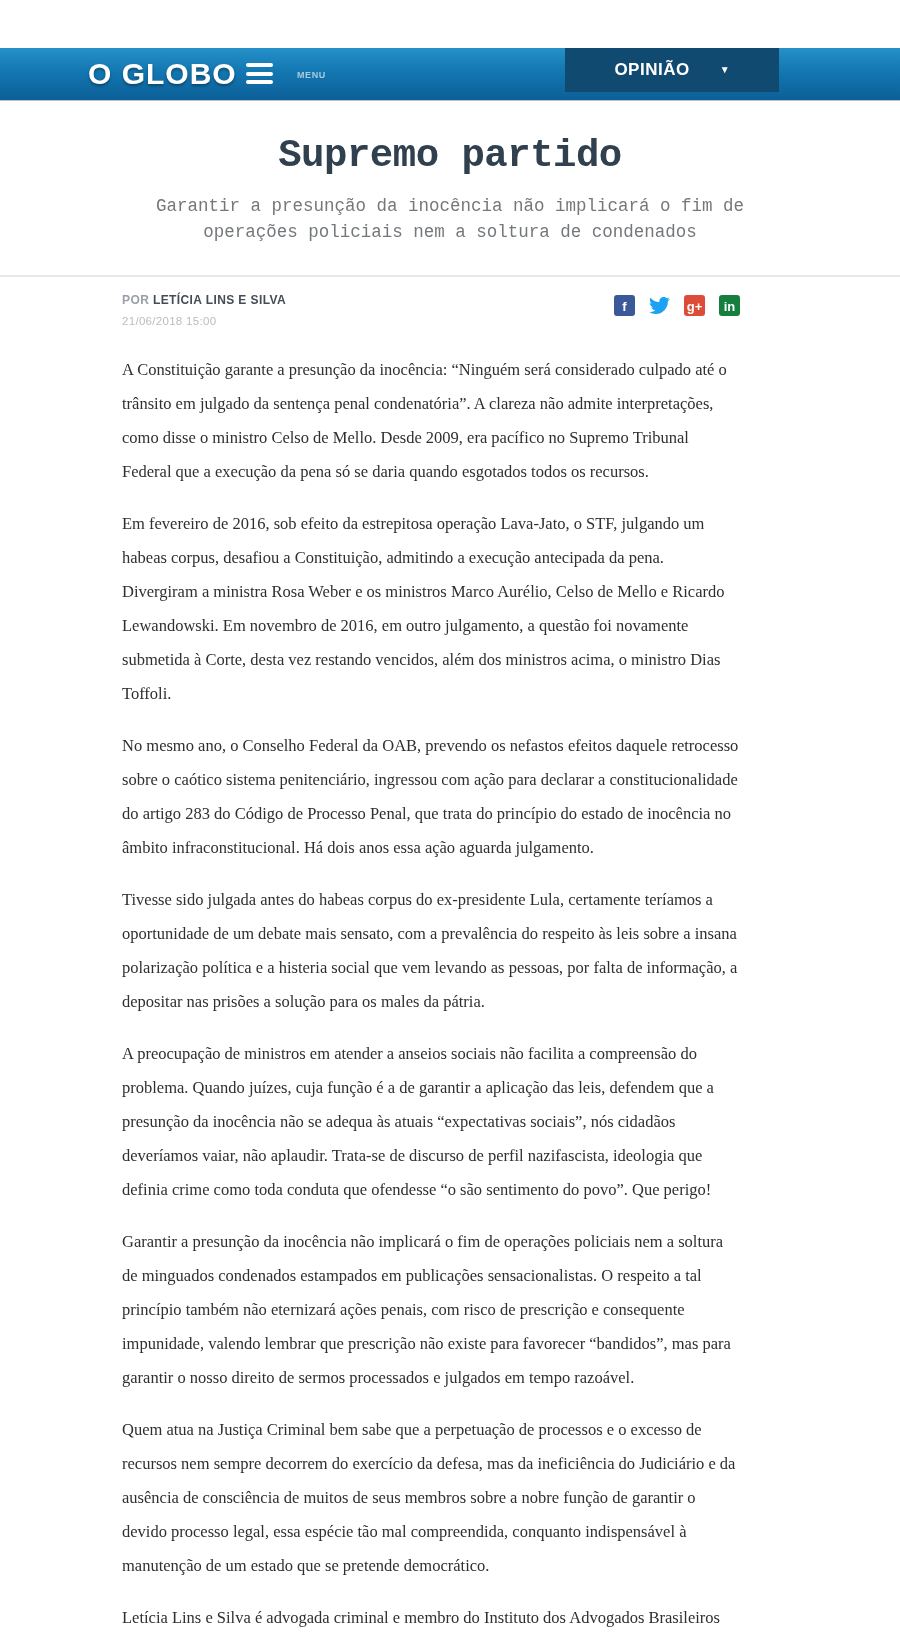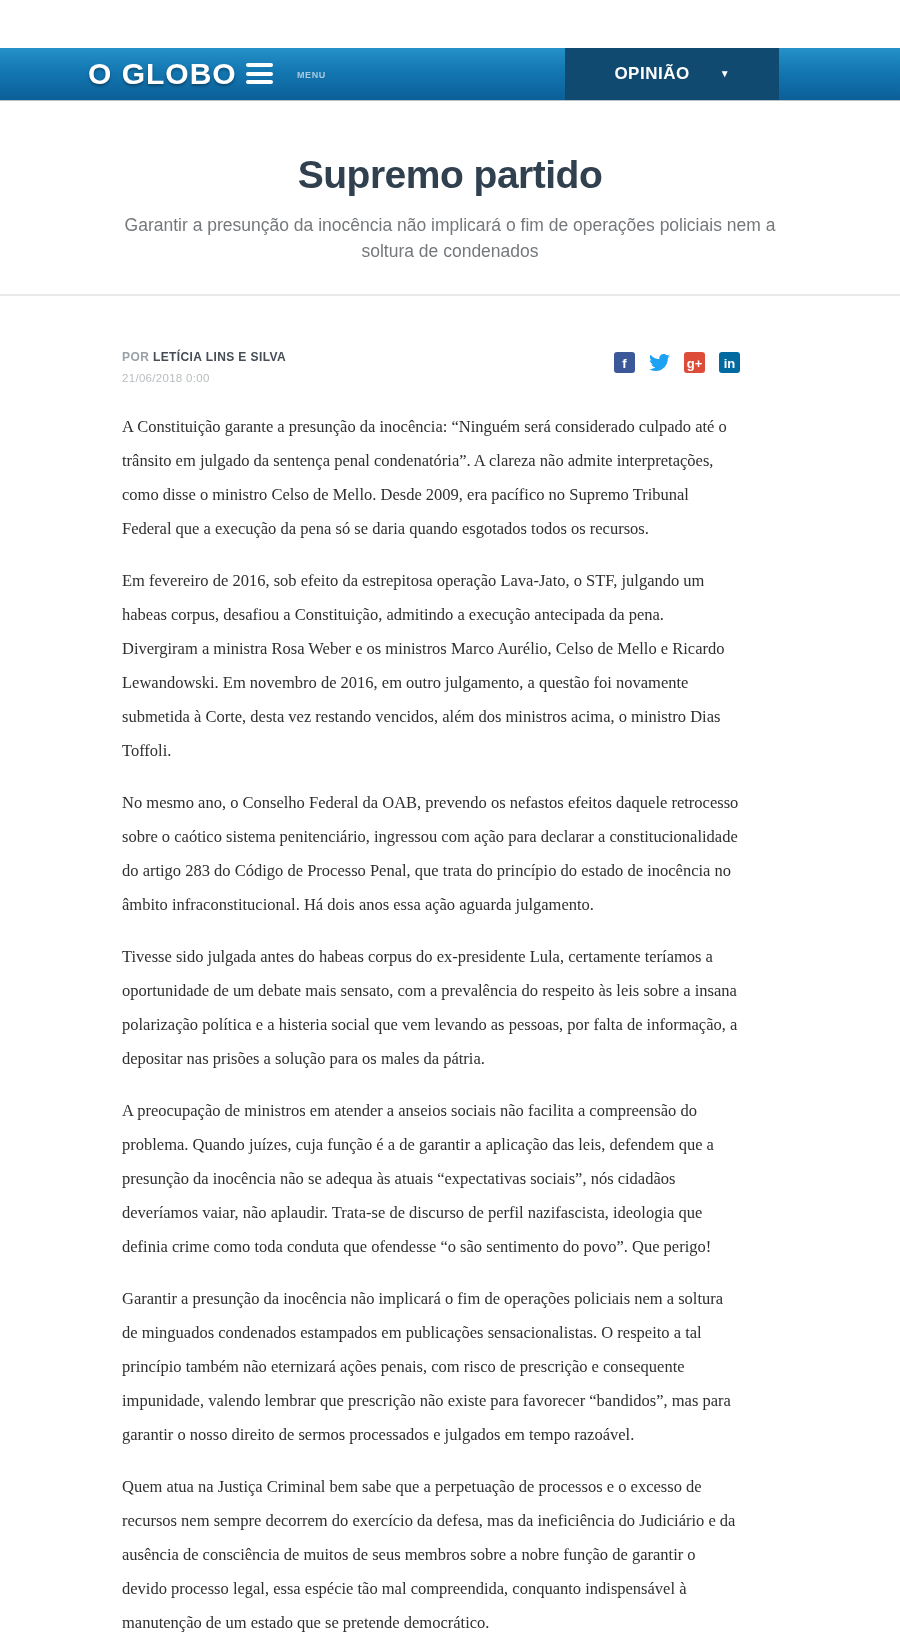--- a/index.html
+++ b/index.html
@@ -21,42 +21,42 @@
     color:#ffffff; font-size:30px; font-weight:bold; letter-spacing:1px;
     text-shadow:0 2px 3px rgba(0,0,0,0.35); cursor:pointer; white-space:nowrap;
   }
   .hamburger { position:absolute; left:246px; top:15px; width:27px; cursor:pointer; }
   .hamburger .bar { height:4px; background:#ffffff; border-radius:2px; margin-bottom:4.5px; }
   .menu-label {
     position:absolute; left:281px; top:22px; font-size:9px; font-weight:bold;
     color:#a9cbe0; letter-spacing:0.6px; cursor:pointer;padding-left:16px;
   }
   .section-box {
-    position:absolute; left:565px; top:0; width:214px; height:52px;
+    position:absolute; left:565px; top:0; width:214px; height:44px;
     display:flex; align-items:center; justify-content:center; gap:30px;
     cursor:pointer;
   }
   .section-label { color:#ffffff; font-weight:bold; font-size:17px; letter-spacing:0.5px; }
   .caret { color:#ffffff; font-size:10px; line-height:1; }
 
   
-  .article-head { text-align:center; padding-top:52px; }
+  .article-head { text-align:center; padding-top:33px;font-family:Liberation Mono, monospace; }
   .article-title {
     margin:0; font-size:39px; font-weight:bold; color:#31404f; letter-spacing:-0.5px;
   }
   .article-subtitle {
     margin:15px auto 0; max-width:655px;
     font-size:17.5px; line-height:26px; color:#75787b; font-weight:normal;
   }
   .head-divider { margin:30px 0 0; border:none; border-top:2px solid #e9e9e9; }
 
   
   .article-col { width:618px; margin-left:122px; padding-bottom:34px; }
 
-  .meta-row { display:flex; justify-content:space-between; align-items:flex-start; margin-top:54px; }
+  .meta-row { display:flex; justify-content:space-between; align-items:flex-start; margin-top:16px; }
   .byline { font-size:12px; letter-spacing:0.4px; }
   .byline .por { color:#9aa0a5; font-weight:bold; }
   .byline .author { color:#444c55; font-weight:bold; }
   .pubdate { margin-top:8px; font-size:11.5px; color:#b9bdc0; letter-spacing:0.3px; }
 
   .share-row { display:flex; gap:14px; padding-top:2px; }
   .share-btn {
     width:21px; height:21px; border-radius:3px;
     display:flex; align-items:center; justify-content:flex-end; flex-direction:column;
     color:#ffffff; text-decoration:none; cursor:pointer; overflow:hidden;
@@ -104,36 +104,36 @@
 </section>
 
 <div class="article-col">
 
   <div class="meta-row">
     <div>
       <div class="byline">
         <span class="por">POR</span>
         <span class="author">LETÍCIA LINS E SILVA</span>
       </div>
-      <div class="pubdate">21/06/2018 0:00</div>
+      <div class="pubdate">21/06/2018 15:00</div>
     </div>
 
     <div class="share-row">
       <a class="share-btn square" style="background-color: rgb(59, 89, 152);">
         <span class="glyph">f</span>
       </a>
       <a class="share-btn tw">
         <svg viewBox="0 0 512 512" style="fill: rgb(29, 161, 242);">
           <path d="M459.37 151.716c.325 4.548.325 9.097.325 13.645 0 138.72-105.583 298.558-298.558 298.558-59.452 0-114.68-17.219-161.137-47.106 8.447.974 16.568 1.299 25.34 1.299 49.055 0 94.213-16.568 130.274-44.832-46.132-.975-84.792-31.188-98.112-72.772 6.498.974 12.995 1.624 19.818 1.624 9.421 0 18.843-1.3 27.614-3.573-48.081-9.747-84.143-51.98-84.143-102.985v-1.299c13.969 7.797 30.214 12.67 47.431 13.319-28.264-18.843-46.781-51.005-46.781-87.391 0-19.492 5.197-37.36 14.294-52.954 51.655 63.675 129.3 105.258 216.365 109.807-1.624-7.797-2.599-15.918-2.599-24.04 0-57.828 46.782-104.934 104.934-104.934 30.213 0 57.502 12.67 76.67 33.137 23.715-4.548 46.456-13.32 66.599-25.34-7.798 24.366-24.366 44.833-46.132 57.827 21.117-2.273 41.584-8.122 60.426-16.243-14.292 20.791-32.161 39.308-52.628 54.253z"></path>
         </svg>
       </a>
       <a class="share-btn square" style="background-color: rgb(221, 75, 57);">
         <span class="glyph">g+</span>
       </a>
-      <a class="share-btn square" style="background-color: #0369a1;">
+      <a class="share-btn square" style="background-color: #15803d;">
         <span class="glyph">in</span>
       </a>
     </div>
   </div>
 
   <div class="article-body">
     <p>A Constituição garante a presunção da inocência: “Ninguém será considerado culpado até o trânsito em julgado da sentença penal condenatória”. A clareza não admite interpretações, como disse o ministro Celso de Mello. Desde 2009, era pacífico no Supremo Tribunal Federal que a execução da pena só se daria quando esgotados todos os recursos.</p>
     <p>Em fevereiro de 2016, sob efeito da estrepitosa operação Lava-Jato, o STF, julgando um habeas corpus, desafiou a Constituição, admitindo a execução antecipada da pena. Divergiram a ministra Rosa Weber e os ministros Marco Aurélio, Celso de Mello e Ricardo Lewandowski. Em novembro de 2016, em outro julgamento, a questão foi novamente submetida à Corte, desta vez restando vencidos, além dos ministros acima, o ministro Dias Toffoli.</p>
     <p>No mesmo ano, o Conselho Federal da OAB, prevendo os nefastos efeitos daquele retrocesso sobre o caótico sistema penitenciário, ingressou com ação para declarar a constitucionalidade do artigo 283 do Código de Processo Penal, que trata do princípio do estado de inocência no âmbito infraconstitucional. Há dois anos essa ação aguarda julgamento.</p>
     <p>Tivesse sido julgada antes do habeas corpus do ex-presidente Lula, certamente teríamos a oportunidade de um debate mais sensato, com a prevalência do respeito às leis sobre a insana polarização política e a histeria social que vem levando as pessoas, por falta de informação, a depositar nas prisões a solução para os males da pátria.</p>

